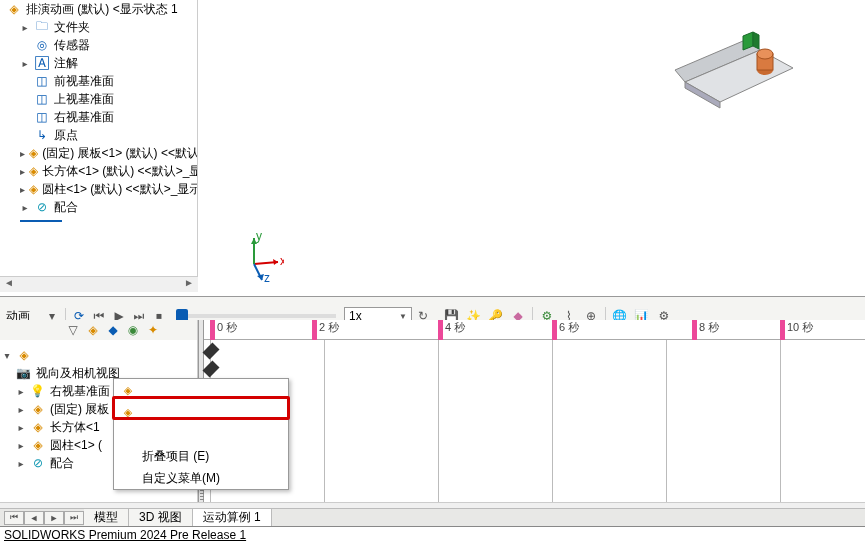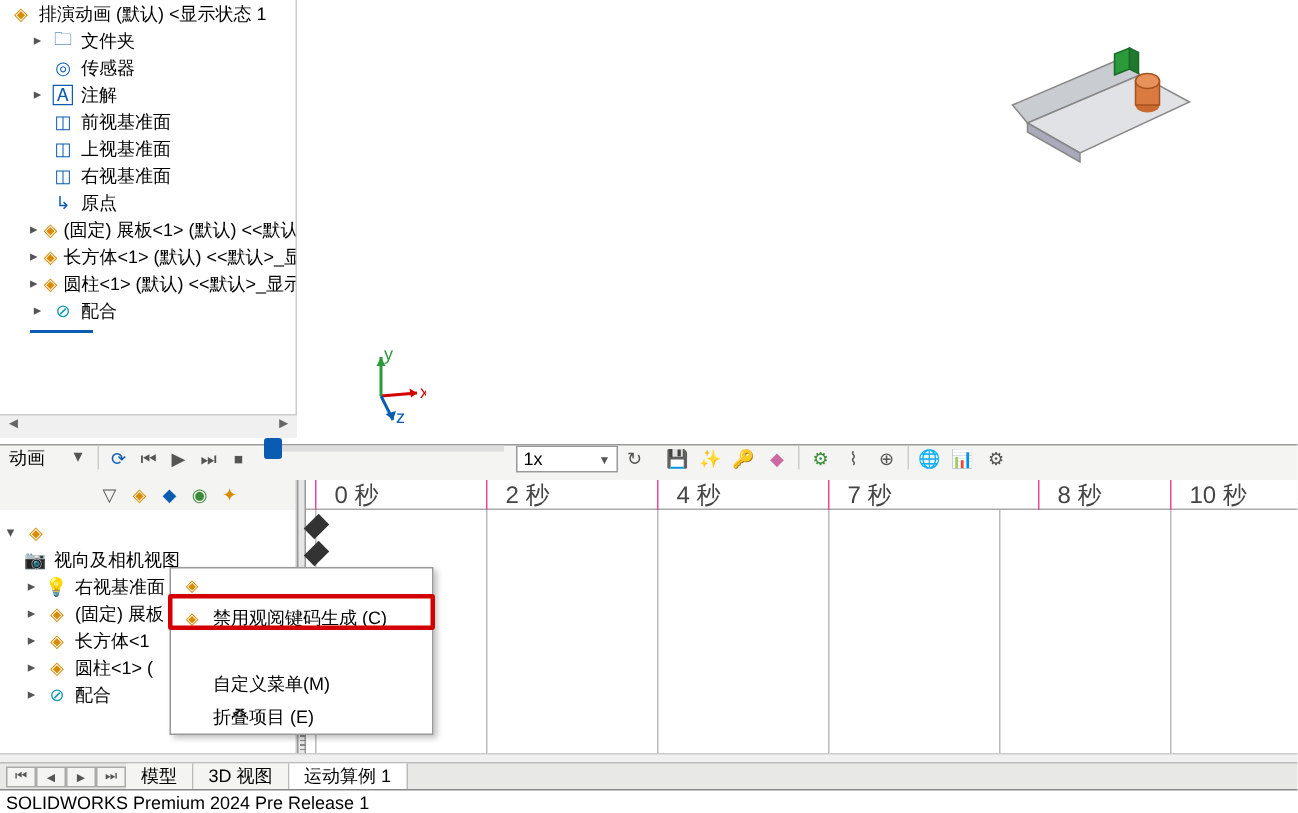--- a/index.html
+++ b/index.html
@@ -16,42 +16,42 @@
 .blue-line { height:2px; background:#0a5cb3; width:42px; margin-left:14px; margin-top:4px; }
 .tree-sb { position:absolute; left:0; top:276px; width:198px; height:16px; background:#f0f0f0; border-top:1px solid #ccc; display:flex; justify-content:space-between; padding:0 4px; }
 .tree-sb span { color:#666; font-size:10px; }
 
 
 .viewport { position:absolute; left:198px; top:0; right:0; height:296px; background:#fff; }
 .triad { position:absolute; left:36px; bottom:14px; width:50px; height:50px; }
 .model { position:absolute; right:60px; top:10px; width:140px; height:110px; }
 
 
-.anim-bar { position:absolute; left:0; top:296px; right:0; height:40px; background:#f4f4f2; border-top:1px solid #999; border-bottom:1px solid #ccc; display:flex; align-items:flex-start; padding-left:2px; gap:2px; }
+.anim-bar { position:absolute; left:0; top:296px; right:0; height:40px; background:#f4f4f2; border-top:1px solid #999; border-bottom:1px solid #ccc; display:flex; align-items:center; padding-left:2px; gap:2px; }
 .anim-label { width:45px; padding-left:4px; }
 .anim-dd { width:12px; color:#555; }
 .tb-btn { width:18px; height:18px; display:flex; align-items:center; justify-content:center; color:#555; }
 .tb-sep { width:1px; height:16px; background:#ccc; margin:0 2px; }
 .slider-track { flex:0 0 160px; height:4px; background:#ddd; position:relative; margin:0 6px; }
 .slider-thumb { position:absolute; left:0; top:-5px; width:12px; height:14px; background:#0a5cb3; border-radius:2px; }
 .combo { width:68px; height:18px; border:1px solid #999; background:#fff; display:flex; align-items:center; padding:0 4px; justify-content:space-between; }
 .combo .dd { font-size:8px; color:#555; }
 .rt-icons { display:flex; gap:2px; margin-left:8px; }
 .rt-icons .tb-btn { width:20px; }
 
 
 .anim-bar2 { position:absolute; left:0; top:320px; width:198px; height:20px; background:#f4f4f2; border-right:1px solid #ccc; display:flex; align-items:center; padding-left:64px; gap:2px; }
 
 
 .splitter-v { position:absolute; left:198px; top:320px; width:6px; bottom:38px; background:#e6e6e6; border-left:1px solid #999; border-right:1px solid #999; }
 .splitter-v .grip { position:absolute; top:170px; left:1px; width:4px; height:20px; background:repeating-linear-gradient(#888,#888 1px,transparent 1px,transparent 3px); }
 
 
 .tl-header { position:absolute; left:204px; top:320px; right:0; height:20px; background:#fff; border-bottom:1px solid #aaa; }
-.tl-tick { position:absolute; top:0; height:20px; border-left:1px solid #ec4899; padding-left:12px; font-size:16px; color:#444; }
+.tl-tick { position:absolute; top:0; height:20px; border-left:5px solid #ec4899; padding-left:2px; font-size:11px; color:#444; }
 
 
 .tl-tree { position:absolute; left:0; top:340px; width:198px; bottom:38px; background:#fff; border-right:1px solid #ccc; padding-left:2px; padding-top:6px; }
 .tl-tree .tree-row { height:18px; }
 
 
 .tl-body { position:absolute; left:204px; top:340px; right:0; bottom:38px; background:#fff; }
 .tl-grid { position:absolute; top:0; bottom:0; width:1px; background:#bbb; }
 .tl-key { position:absolute; width:10px; height:14px; background:#333; transform:rotate(45deg); }
 
@@ -62,21 +62,21 @@
 .ctx-hl { position:absolute; left:112px; top:396px; width:178px; height:24px; border:3px solid #d40000; z-index:51; pointer-events:none; border-radius:2px; }
 
 
 .btm-sb { position:absolute; left:0; bottom:34px; right:0; height:6px; background:#f0f0f0; border-top:1px solid #ccc; }
 .tabs-row { position:absolute; left:0; bottom:16px; right:0; height:18px; background:#e8e8e6; border-top:1px solid #bbb; display:flex; align-items:center; }
 .tab-nav { display:flex; margin-left:4px; }
 .tab-nav div { width:20px; height:14px; border:1px solid #aaa; background:#f4f4f2; display:flex; align-items:center; justify-content:center; font-size:9px; color:#555; }
 .tab { padding:0 10px; height:18px; display:flex; align-items:center; border-right:1px solid #bbb; background:#f4f4f2; }
 .tab.active { background:#fff; }
 
-.status { position:absolute; left:0; bottom:0; right:0; height:16px; background:#fff; border-top:1px solid #888; padding-left:4px; display:flex; align-items:center; font-size:11px; }
+.status { position:absolute; left:0; bottom:0; right:0; height:16px; background:#fff; border-top:1px solid #888; padding-left:4px; display:flex; align-items:center; font-size:11px;text-decoration:underline; }
 
 
 .c-blue{color:#0a5cb3}.c-or{color:#d98b00}.c-cy{color:#1198b3}.c-gr{color:#3a8a3a}.c-pk{color:#c96aa0}
 </style>
 </head>
 <body>
 
 <div class="tree-top">
   <div class="tree-row">
     <span class="ico c-or">◈</span>
@@ -203,23 +203,23 @@
   <div class="tb-btn c-gr">◉</div>
   <div class="tb-btn c-or">✦</div>
 </div>
 
 <div class="splitter-v">
     <div class="grip"></div>
   </div>
 
 <div class="tl-header">
   <div class="tl-tick" style="left:6px">0 秒</div>
-  <div class="tl-tick" style="left:120px">2 秒</div>
+  <div class="tl-tick" style="left:108px">2 秒</div>
   <div class="tl-tick" style="left:234px">4 秒</div>
-  <div class="tl-tick" style="left:348px">7 秒</div>
+  <div class="tl-tick" style="left:348px">6 秒</div>
   <div class="tl-tick" style="left:488px">8 秒</div>
   <div class="tl-tick" style="left:576px">10 秒</div>
 </div>
 
 <div class="tl-tree">
   <div class="tree-row">
       <span class="exp">▾</span>
       <span class="ico c-or">◈</span>
     </div>
   <div class="tree-row ind1">
@@ -263,32 +263,31 @@
   <div class="tl-key" style="left:2px;top:4px"></div>
   <div class="tl-key" style="left:2px;top:22px"></div>
 </div>
 
 <div class="ctx">
   <div class="ctx-row">
       <span class="ctx-ico c-or">◈</span>
     </div>
   <div class="ctx-row">
       <span class="ctx-ico c-or">◈</span>
-      <span>禁用观阅键码生成 (C)</span>
     </div>
   <div class="ctx-row">
       <span class="ctx-ico"></span>
+    </div>
+  <div class="ctx-row">
+      <span class="ctx-ico"></span>
+      <span>折叠项目 (E)</span>
     </div>
   <div class="ctx-row">
       <span class="ctx-ico"></span>
       <span>自定义菜单(M)</span>
-    </div>
-  <div class="ctx-row">
-      <span class="ctx-ico"></span>
-      <span>折叠项目 (E)</span>
     </div>
 </div>
 <div class="ctx-hl"></div>
 
 <div class="btm-sb"></div>
 <div class="tabs-row">
   <div class="tab-nav">
     <div>⏮</div>
     <div>◄</div>
     <div>►</div>

